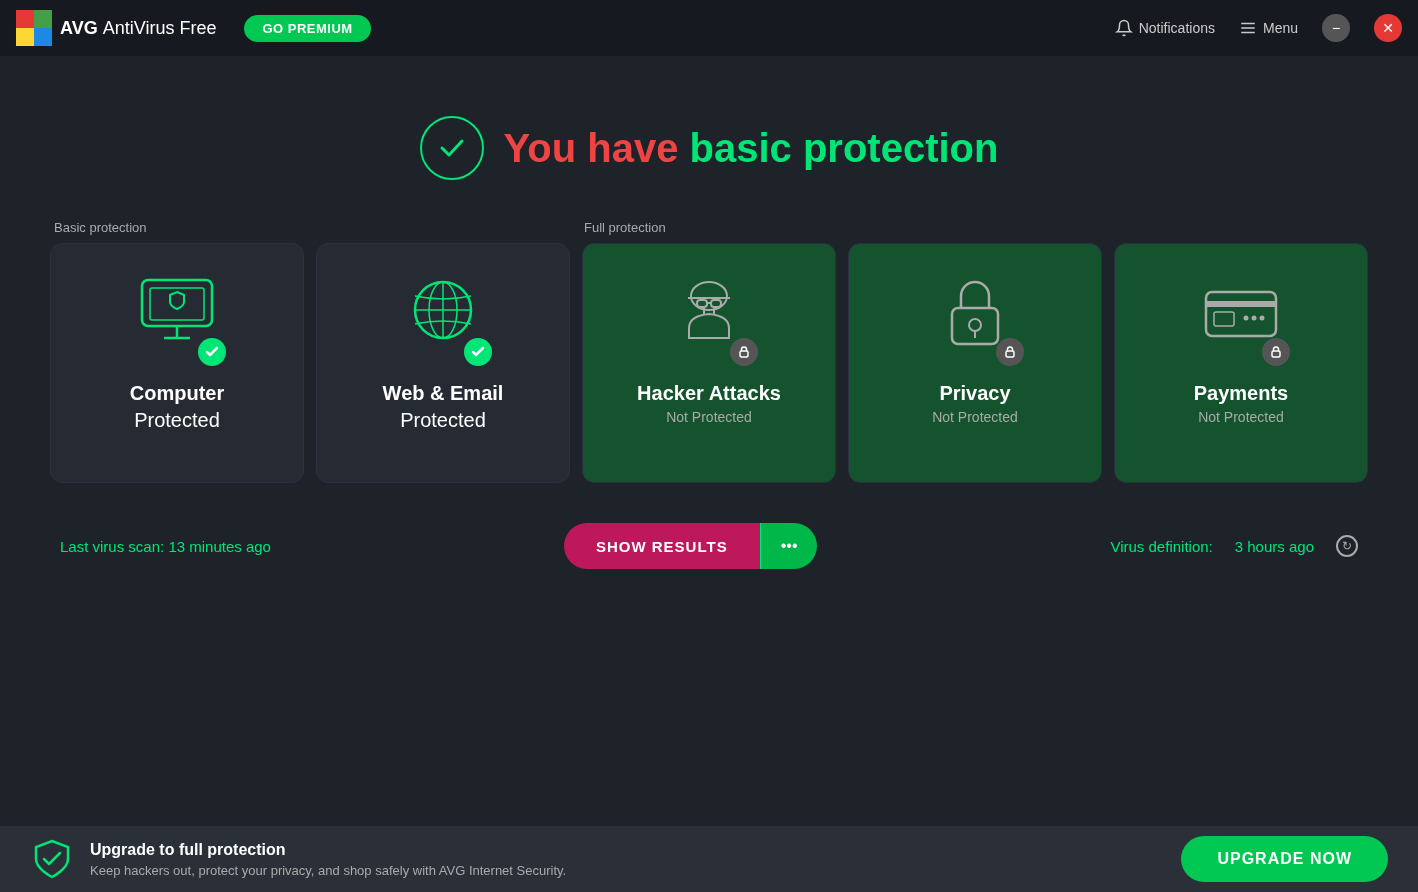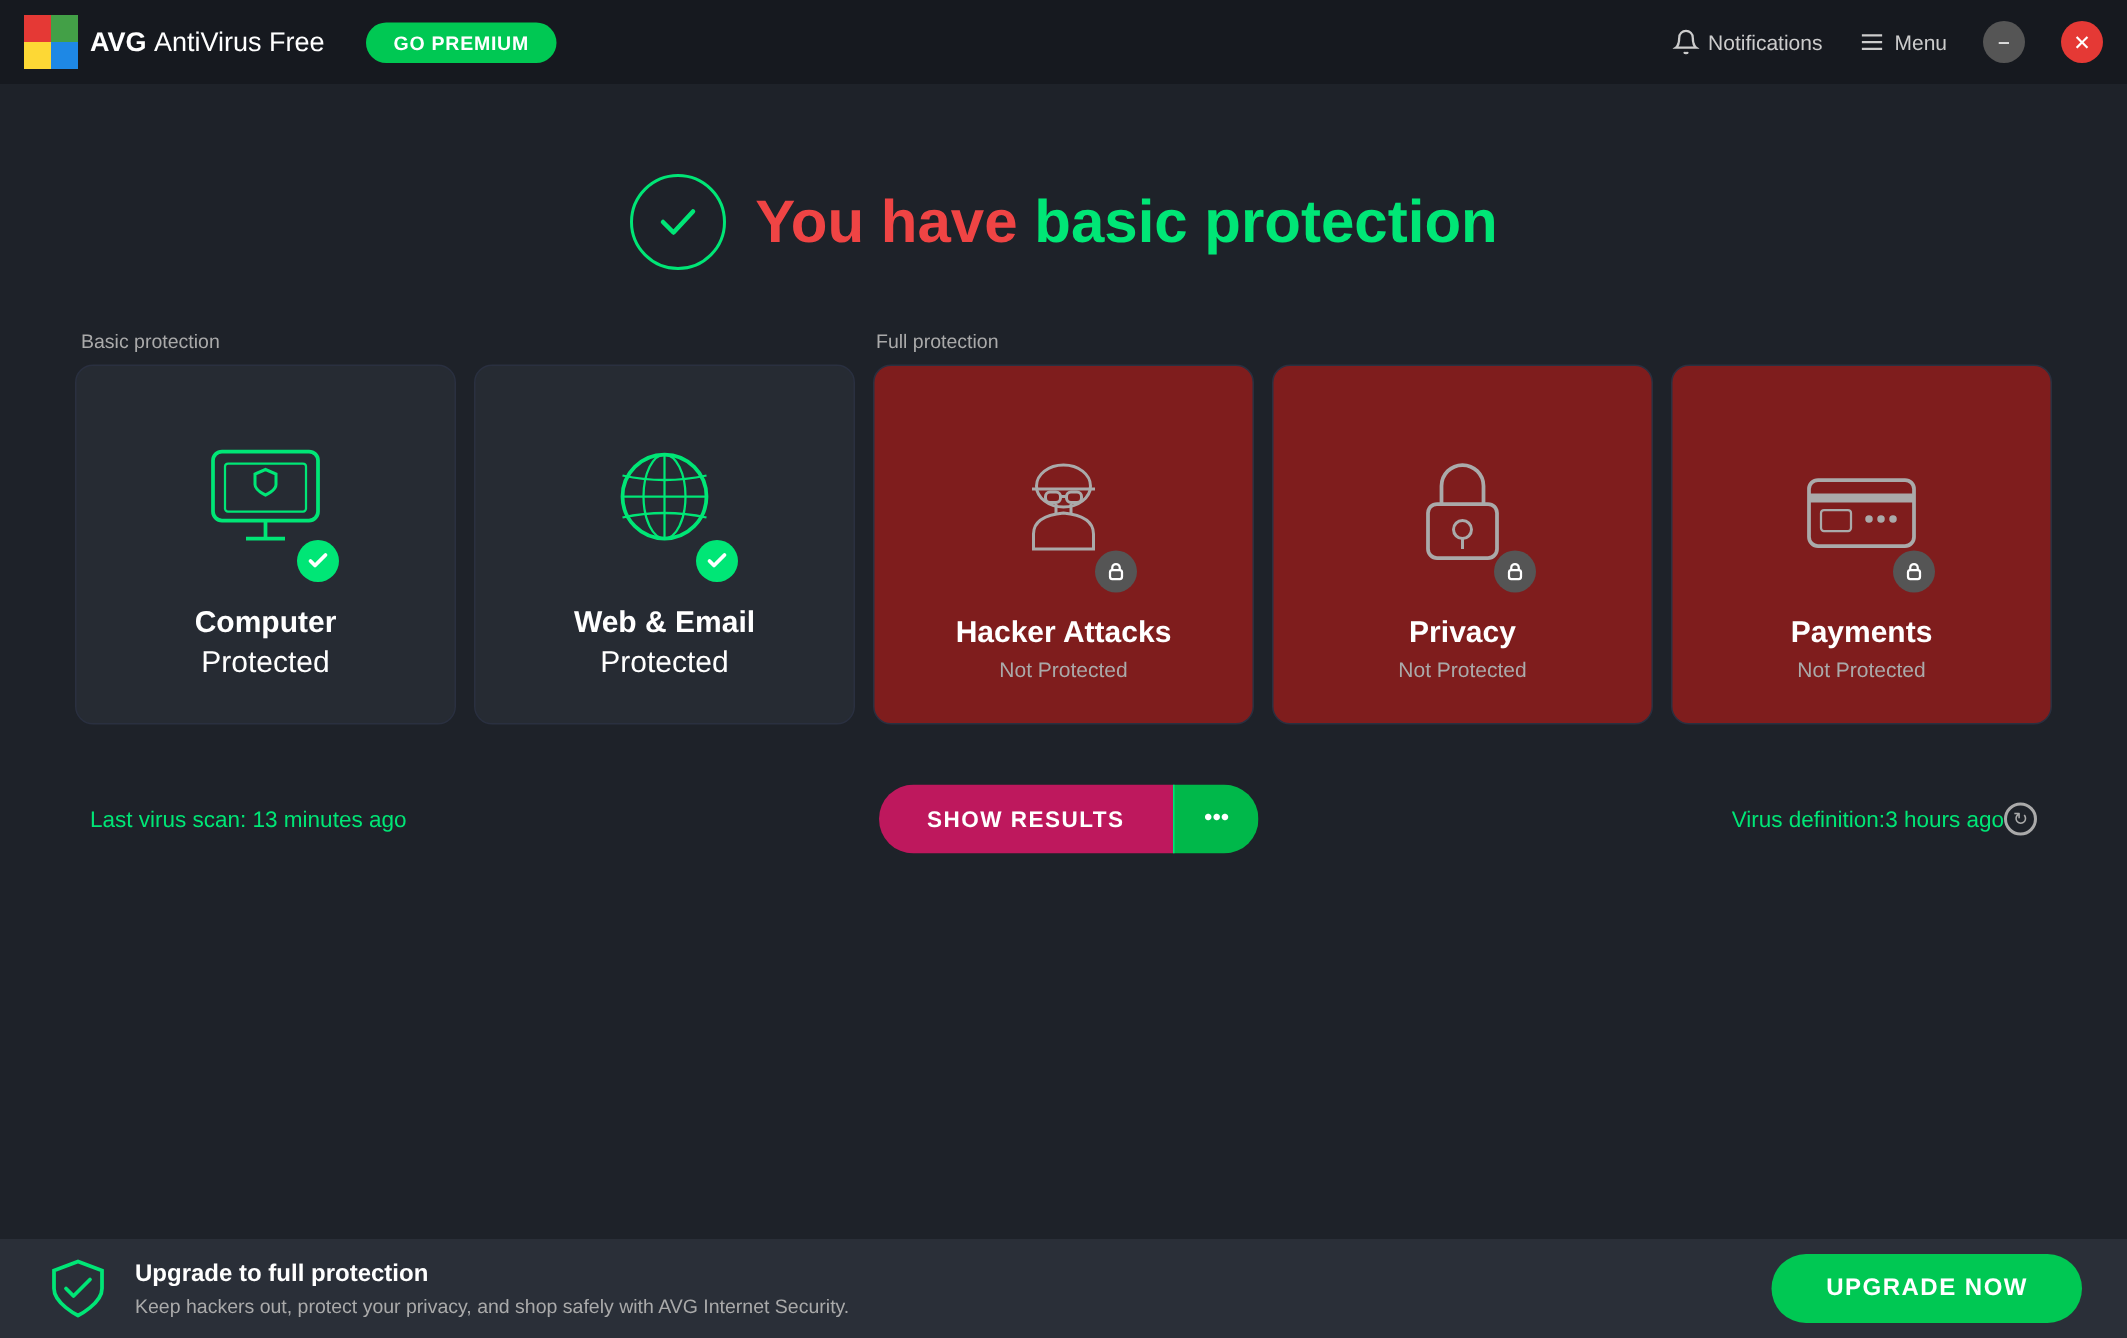--- a/index.html
+++ b/index.html
@@ -138,30 +138,30 @@
     }
 
     
     .card {
       flex: 1;
       background: #262b33;
       border-radius: 12px;
       display: flex;
       flex-direction: column;
       align-items: center;
-      justify-content: flex-end;
+      justify-content: flex-start;
       padding: 24px 16px 28px;
       min-height: 240px;
       position: relative;
     }
     .card.protected {
       border: 1px solid #2a3040;
     }
     .card.not-protected {
-      background: #7f1d1d;
+      background: #14532d;
       border: 1px solid #2a3040;
     }
 
     .card-icon-area {
       position: relative;
       margin-bottom: 20px;
     }
     .card-icon-svg {
       width: 90px;
       height: 90px;
@@ -238,21 +238,21 @@
       padding: 14px 20px;
       font-size: 16px;
       cursor: pointer;
       border-left: 1px solid #00e676;
     }
     .virus-def {
       font-size: 15px;
       color: #ccc;
       display: flex;
       align-items: center;
-      gap: 0;
+      gap: 22px;
     }
     .virus-def span { color: #00e676; }
     .refresh-icon {
       width: 22px;
       height: 22px;
       border-radius: 50%;
       border: 2px solid #aaa;
       display: flex;
       align-items: center;
       justify-content: center;

